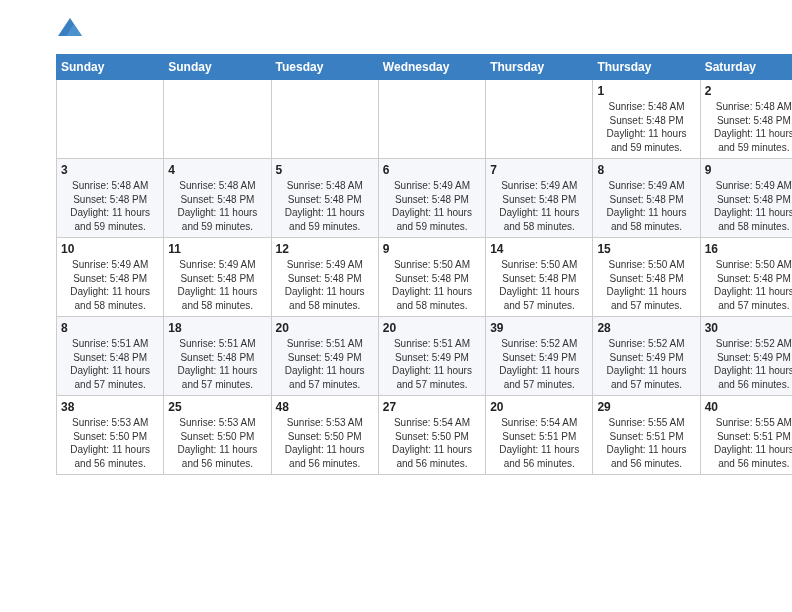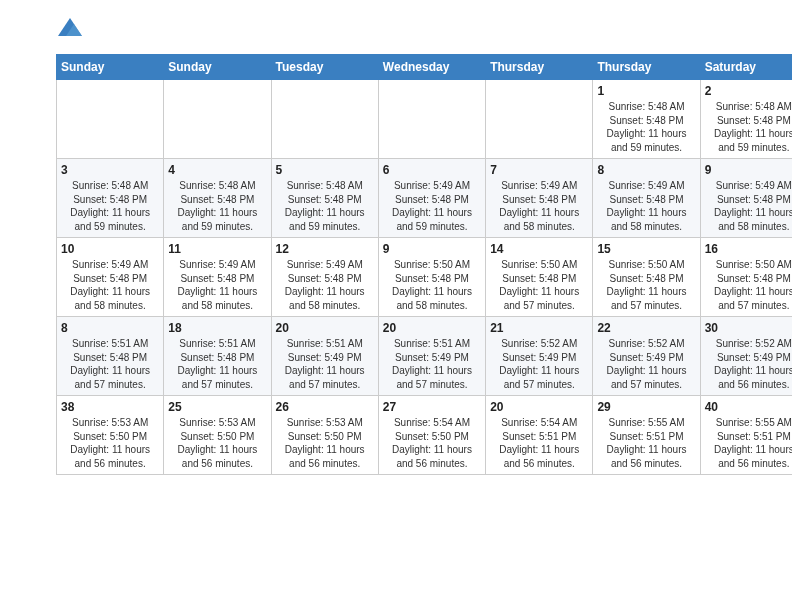--- a/index.html
+++ b/index.html
@@ -218,43 +218,43 @@
           </td>
           <td>
             <div class="day-num">20</div>
             <div class="day-info">Sunrise: 5:51 AM<br>Sunset: 5:49 PM<br>Daylight: 11 hours and 57 minutes.</div>
           </td>
           <td>
             <div class="day-num">20</div>
             <div class="day-info">Sunrise: 5:51 AM<br>Sunset: 5:49 PM<br>Daylight: 11 hours and 57 minutes.</div>
           </td>
           <td>
-            <div class="day-num">21</div>
+            <div class="day-num">39</div>
             <div class="day-info">Sunrise: 5:52 AM<br>Sunset: 5:49 PM<br>Daylight: 11 hours and 57 minutes.</div>
           </td>
           <td>
-            <div class="day-num">22</div>
+            <div class="day-num">28</div>
             <div class="day-info">Sunrise: 5:52 AM<br>Sunset: 5:49 PM<br>Daylight: 11 hours and 57 minutes.</div>
           </td>
           <td>
             <div class="day-num">30</div>
             <div class="day-info">Sunrise: 5:52 AM<br>Sunset: 5:49 PM<br>Daylight: 11 hours and 56 minutes.</div>
           </td>
         </tr>
         <tr>
           <td>
             <div class="day-num">38</div>
             <div class="day-info">Sunrise: 5:53 AM<br>Sunset: 5:50 PM<br>Daylight: 11 hours and 56 minutes.</div>
           </td>
           <td>
             <div class="day-num">25</div>
             <div class="day-info">Sunrise: 5:53 AM<br>Sunset: 5:50 PM<br>Daylight: 11 hours and 56 minutes.</div>
           </td>
           <td>
-            <div class="day-num">26</div>
+            <div class="day-num">48</div>
             <div class="day-info">Sunrise: 5:53 AM<br>Sunset: 5:50 PM<br>Daylight: 11 hours and 56 minutes.</div>
           </td>
           <td>
             <div class="day-num">27</div>
             <div class="day-info">Sunrise: 5:54 AM<br>Sunset: 5:50 PM<br>Daylight: 11 hours and 56 minutes.</div>
           </td>
           <td>
             <div class="day-num">20</div>
             <div class="day-info">Sunrise: 5:54 AM<br>Sunset: 5:51 PM<br>Daylight: 11 hours and 56 minutes.</div>
           </td>

